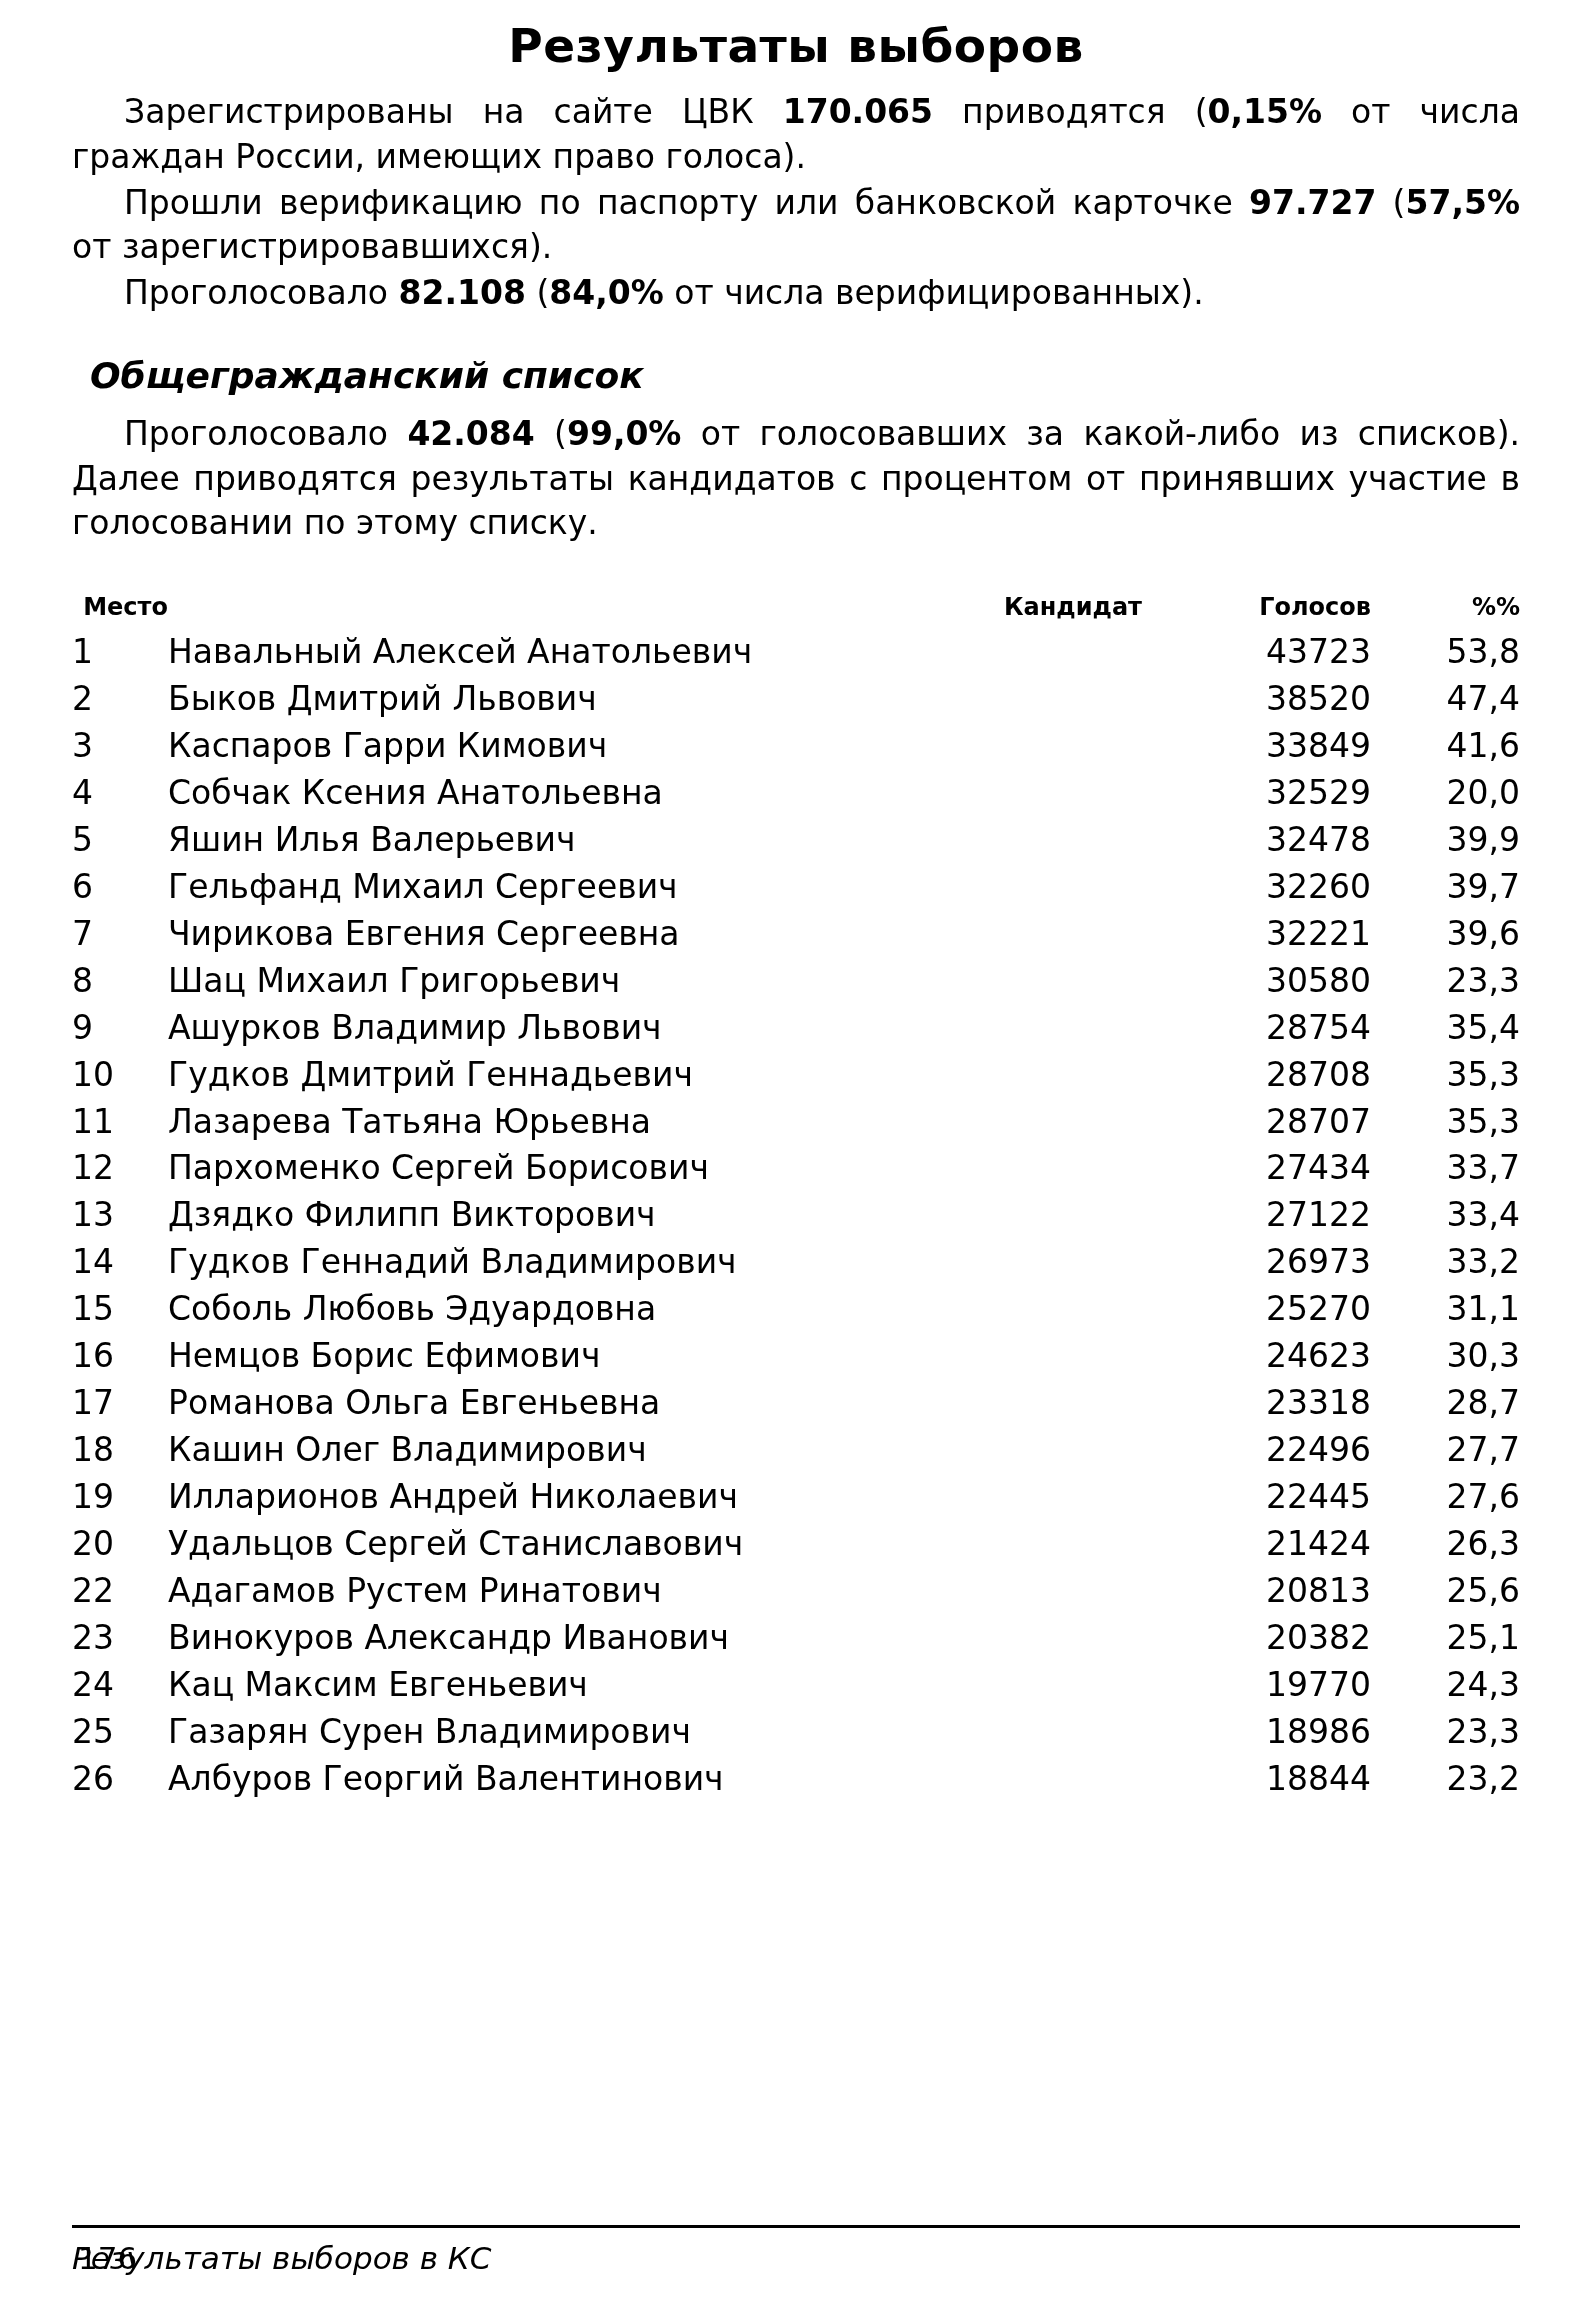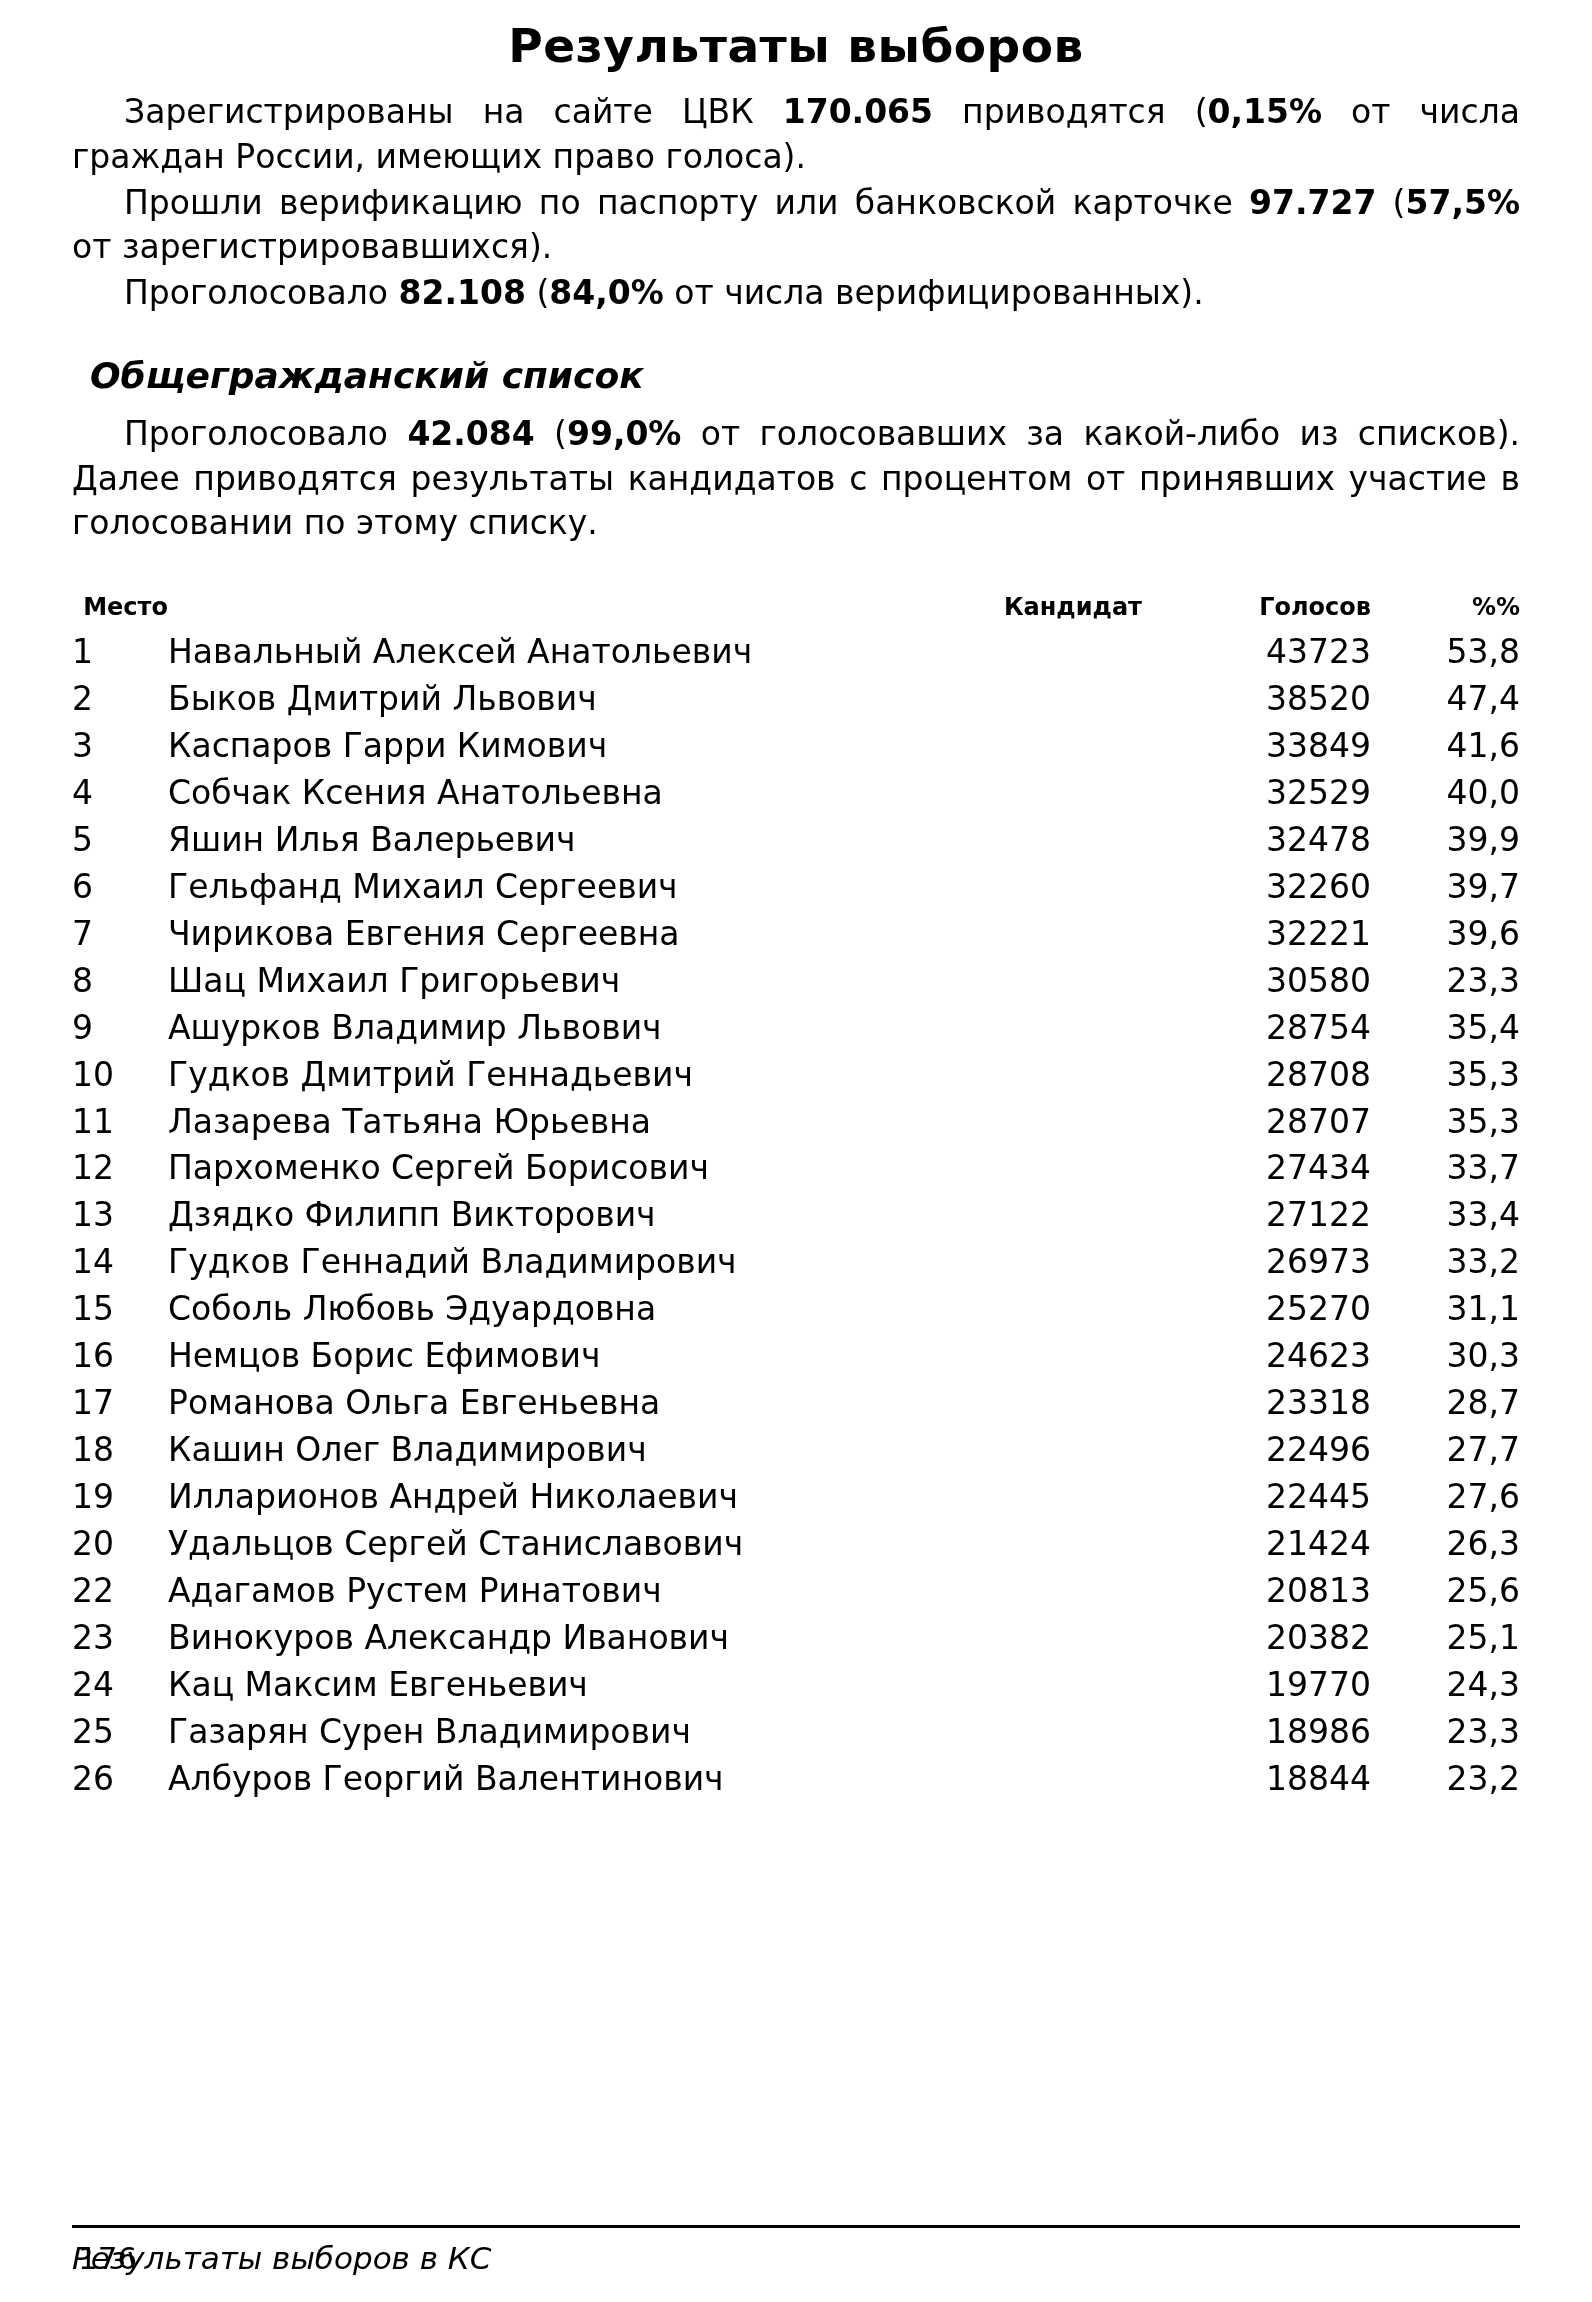--- a/index.html
+++ b/index.html
@@ -147,21 +147,21 @@
         <tr>
           <td class="col-place">3</td>
           <td class="col-name">Каспаров Гарри Кимович</td>
           <td class="col-votes">33849</td>
           <td class="col-pct">41,6</td>
         </tr>
         <tr>
           <td class="col-place">4</td>
           <td class="col-name">Собчак Ксения Анатольевна</td>
           <td class="col-votes">32529</td>
-          <td class="col-pct">40,0</td>
+          <td class="col-pct">20,0</td>
         </tr>
         <tr>
           <td class="col-place">5</td>
           <td class="col-name">Яшин Илья Валерьевич</td>
           <td class="col-votes">32478</td>
           <td class="col-pct">39,9</td>
         </tr>
         <tr>
           <td class="col-place">6</td>
           <td class="col-name">Гельфанд Михаил Сергеевич</td>

